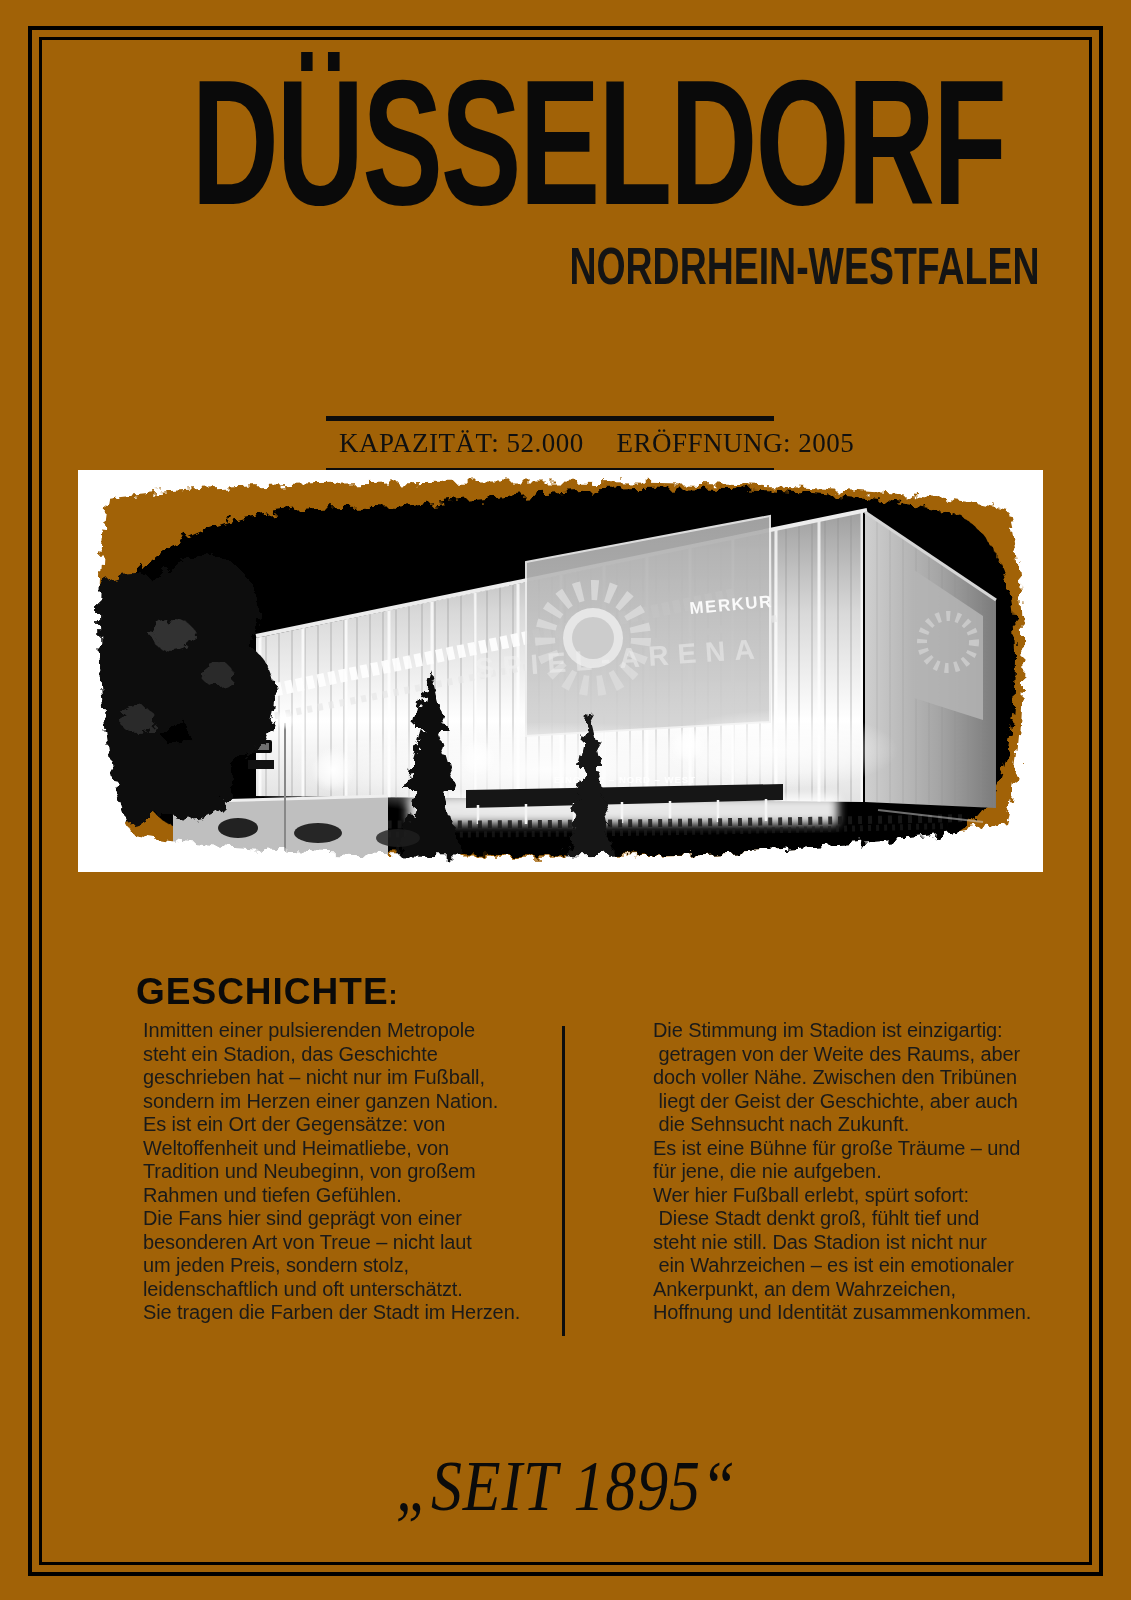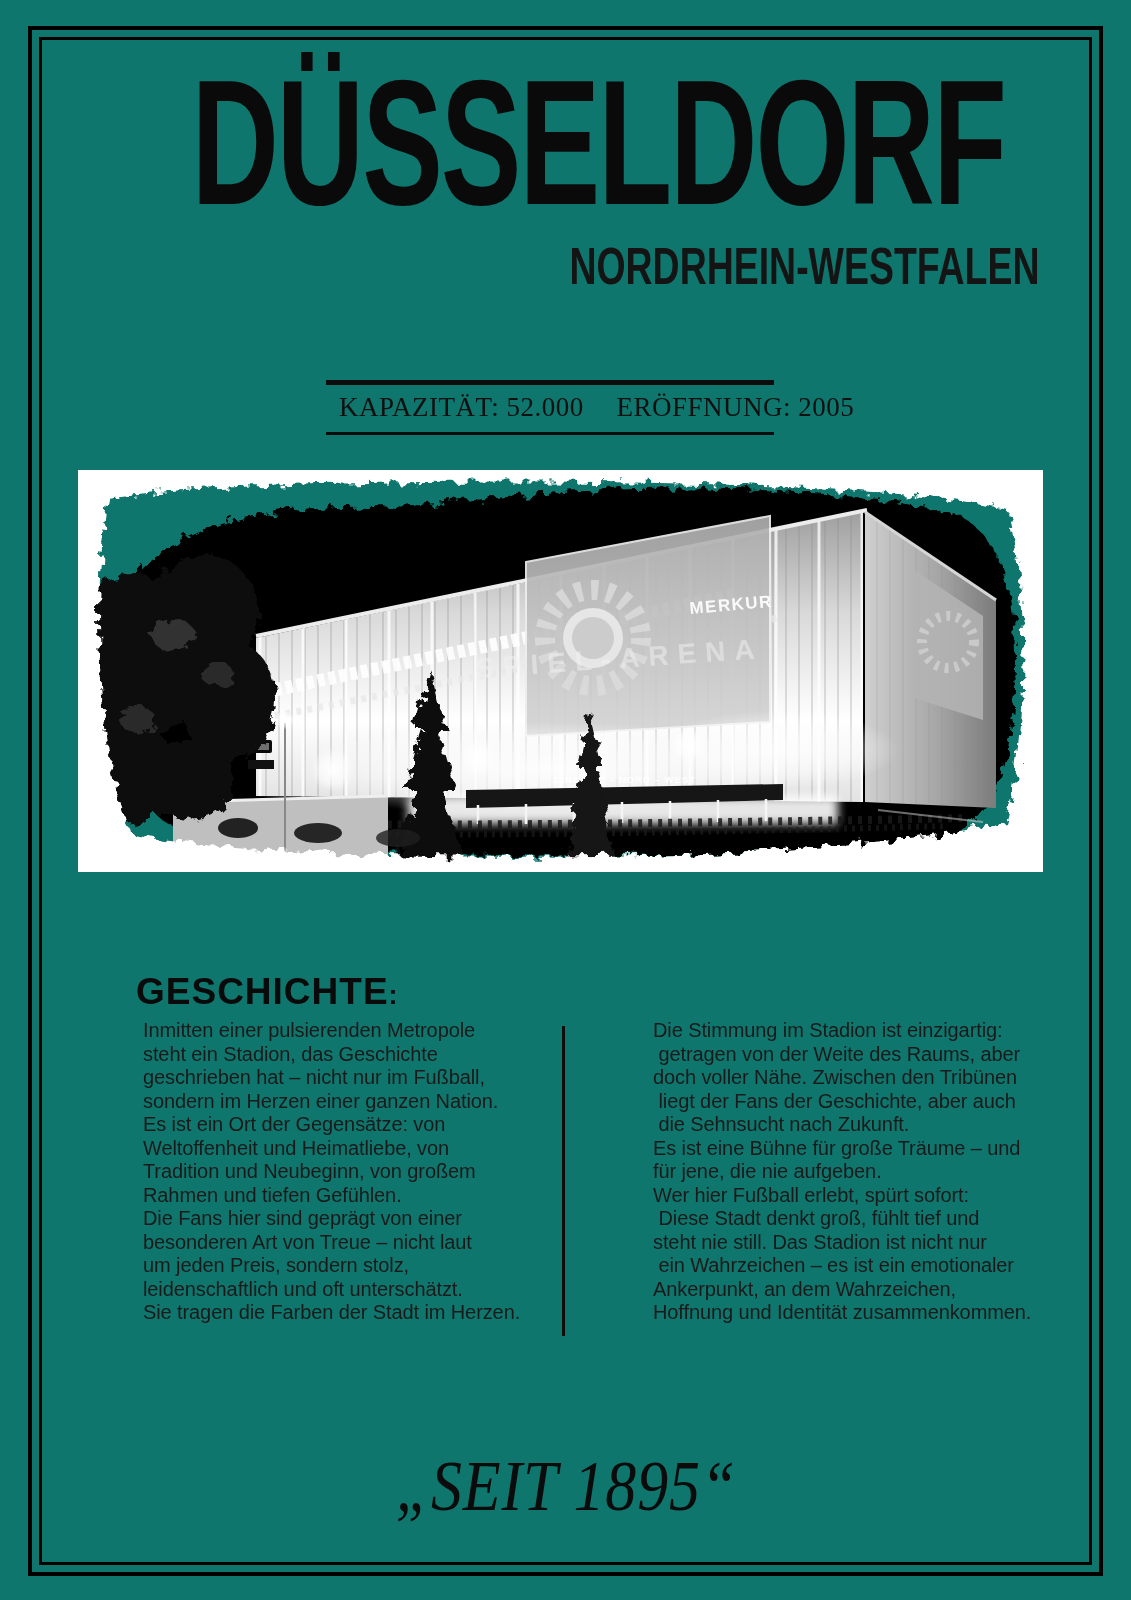--- a/index.html
+++ b/index.html
@@ -1,28 +1,28 @@
 <!DOCTYPE html>
 <html><head>
 <meta charset="utf-8">
 <style>
   html,body{margin:0;padding:0;background:#e8e8e8;}
-  .page{position:relative;width:1131px;height:1600px;background:#0f766e;overflow:hidden;
+  .page{position:relative;width:1131px;height:1600px;background:#a16207;overflow:hidden;
         font-family:"Liberation Sans",sans-serif;color:#0e0e0e;margin:0 auto;}
   .frame-outer{position:absolute;left:28px;top:26px;right:28px;bottom:24px;border:4px solid #000;}
   .frame-inner{position:absolute;left:39px;top:37px;right:39px;bottom:35px;border:3px solid #000;}
 
   .title-wrap{position:absolute;top:54px;left:0;width:100%;text-align:center;}
   .title-text{display:inline-block;font-weight:700;font-size:178px;line-height:1;
               letter-spacing:-3px;transform:scaleX(0.68);transform-origin:50% 50%;white-space:nowrap;color:#0a0a0a;}
   .subtitle-wrap{position:absolute;top:240px;left:0;width:100%;text-align:right;}
   .subtitle-text{display:inline-block;font-weight:700;font-size:52px;line-height:1;
               transform:scaleX(0.72);transform-origin:50% 50%;white-space:nowrap;color:#141414;}
 
-  .stats{position:absolute;top:380px;left:326px;width:448px;text-align:center;
+  .stats{position:absolute;top:416px;left:326px;width:448px;text-align:center;
          border-top:5px solid #0c0c0c;border-bottom:3px solid #0c0c0c;padding:7px 0 9px;
          font-family:"Liberation Serif",serif;font-size:27px;white-space:nowrap;color:#101010;}
   .stat{margin:0 13px;letter-spacing:0.5px;}
 
   .photo{position:absolute;left:78px;top:470px;width:965px;height:402px;}
   .photo text{font-family:"Liberation Sans",sans-serif;}
 
   .history-heading{position:absolute;left:136px;top:940px;font-size:37px;font-weight:700;
                    letter-spacing:1px;color:#0a0a0a;white-space:nowrap;}
   .history-heading .colon{font-size:27px;font-weight:700;letter-spacing:0;}
@@ -205,21 +205,21 @@
         <div class="line">besonderen Art von Treue – nicht laut</div>
         <div class="line">um jeden Preis, sondern stolz,</div>
         <div class="line">leidenschaftlich und oft unterschätzt.</div>
         <div class="line">Sie tragen die Farben der Stadt im Herzen.</div>
       </div>
     <div class="divider"></div>
     <div class="col col-right">
         <div class="line">Die Stimmung im Stadion ist einzigartig:</div>
         <div class="line"> getragen von der Weite des Raums, aber</div>
         <div class="line">doch voller Nähe. Zwischen den Tribünen</div>
-        <div class="line"> liegt der Fans der Geschichte, aber auch</div>
+        <div class="line"> liegt der Geist der Geschichte, aber auch</div>
         <div class="line"> die Sehnsucht nach Zukunft.</div>
         <div class="line">Es ist eine Bühne für große Träume – und</div>
         <div class="line">für jene, die nie aufgeben.</div>
         <div class="line">Wer hier Fußball erlebt, spürt sofort:</div>
         <div class="line"> Diese Stadt denkt groß, fühlt tief und</div>
         <div class="line">steht nie still. Das Stadion ist nicht nur</div>
         <div class="line"> ein Wahrzeichen – es ist ein emotionaler</div>
         <div class="line">Ankerpunkt, an dem Wahrzeichen,</div>
         <div class="line">Hoffnung und Identität zusammenkommen.</div>
       </div>

